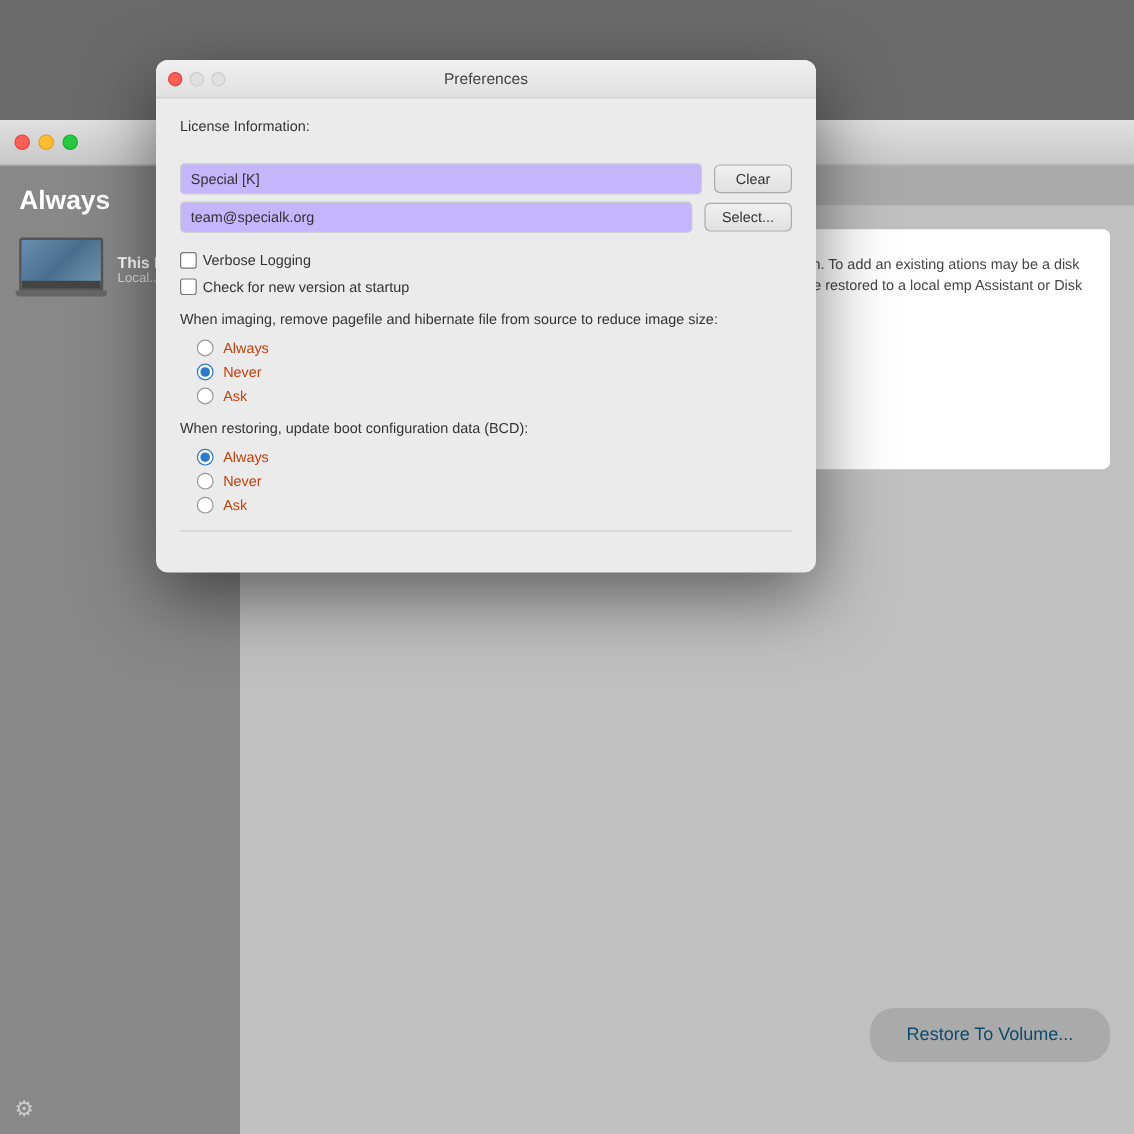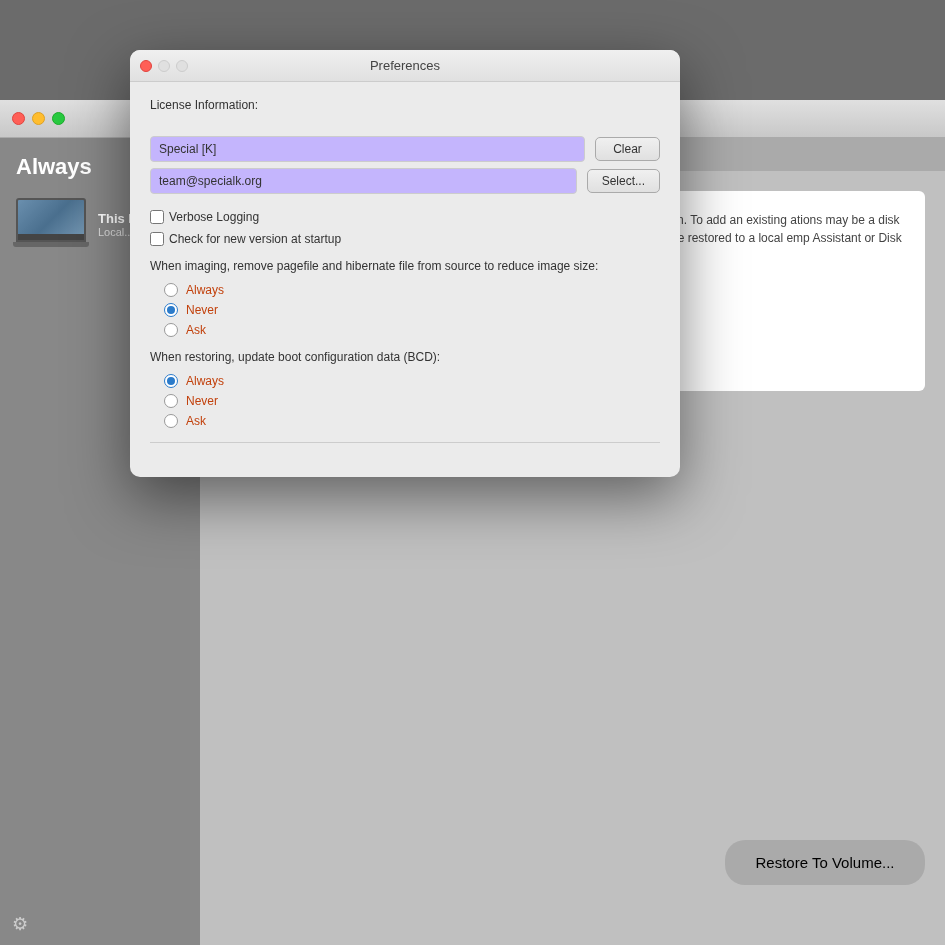--- a/index.html
+++ b/index.html
@@ -192,21 +192,21 @@
       color: #444;
       line-height: 1.5;
       min-height: 200px;
     }
 
     .restore-btn {
       position: absolute;
       bottom: 60px;
       right: 20px;
       background: #aaa;
-      color: #000000;
+      color: #0c4a6e;
       border: none;
       border-radius: 20px;
       padding: 14px 30px;
       font-size: 15px;
       cursor: pointer;
       font-weight: 500;
       min-width: 200px;
     }
 
     .dialog {

